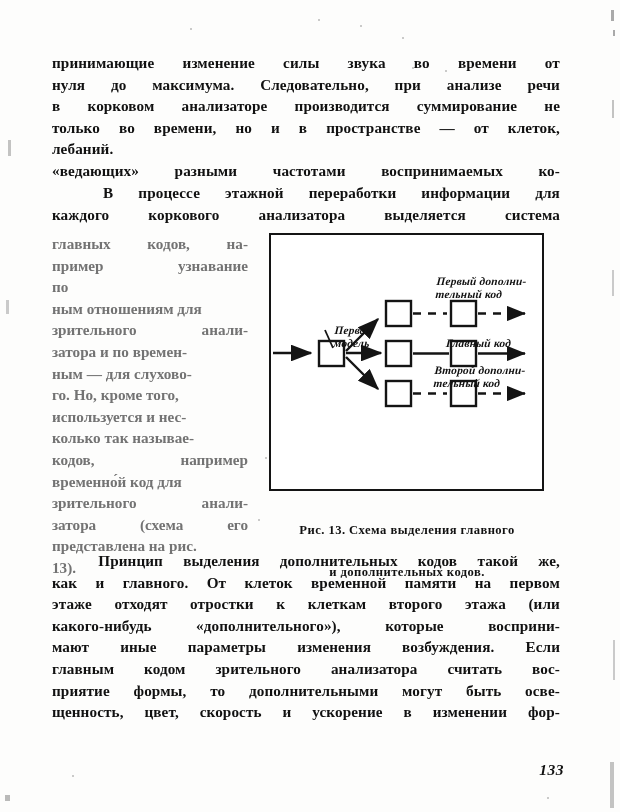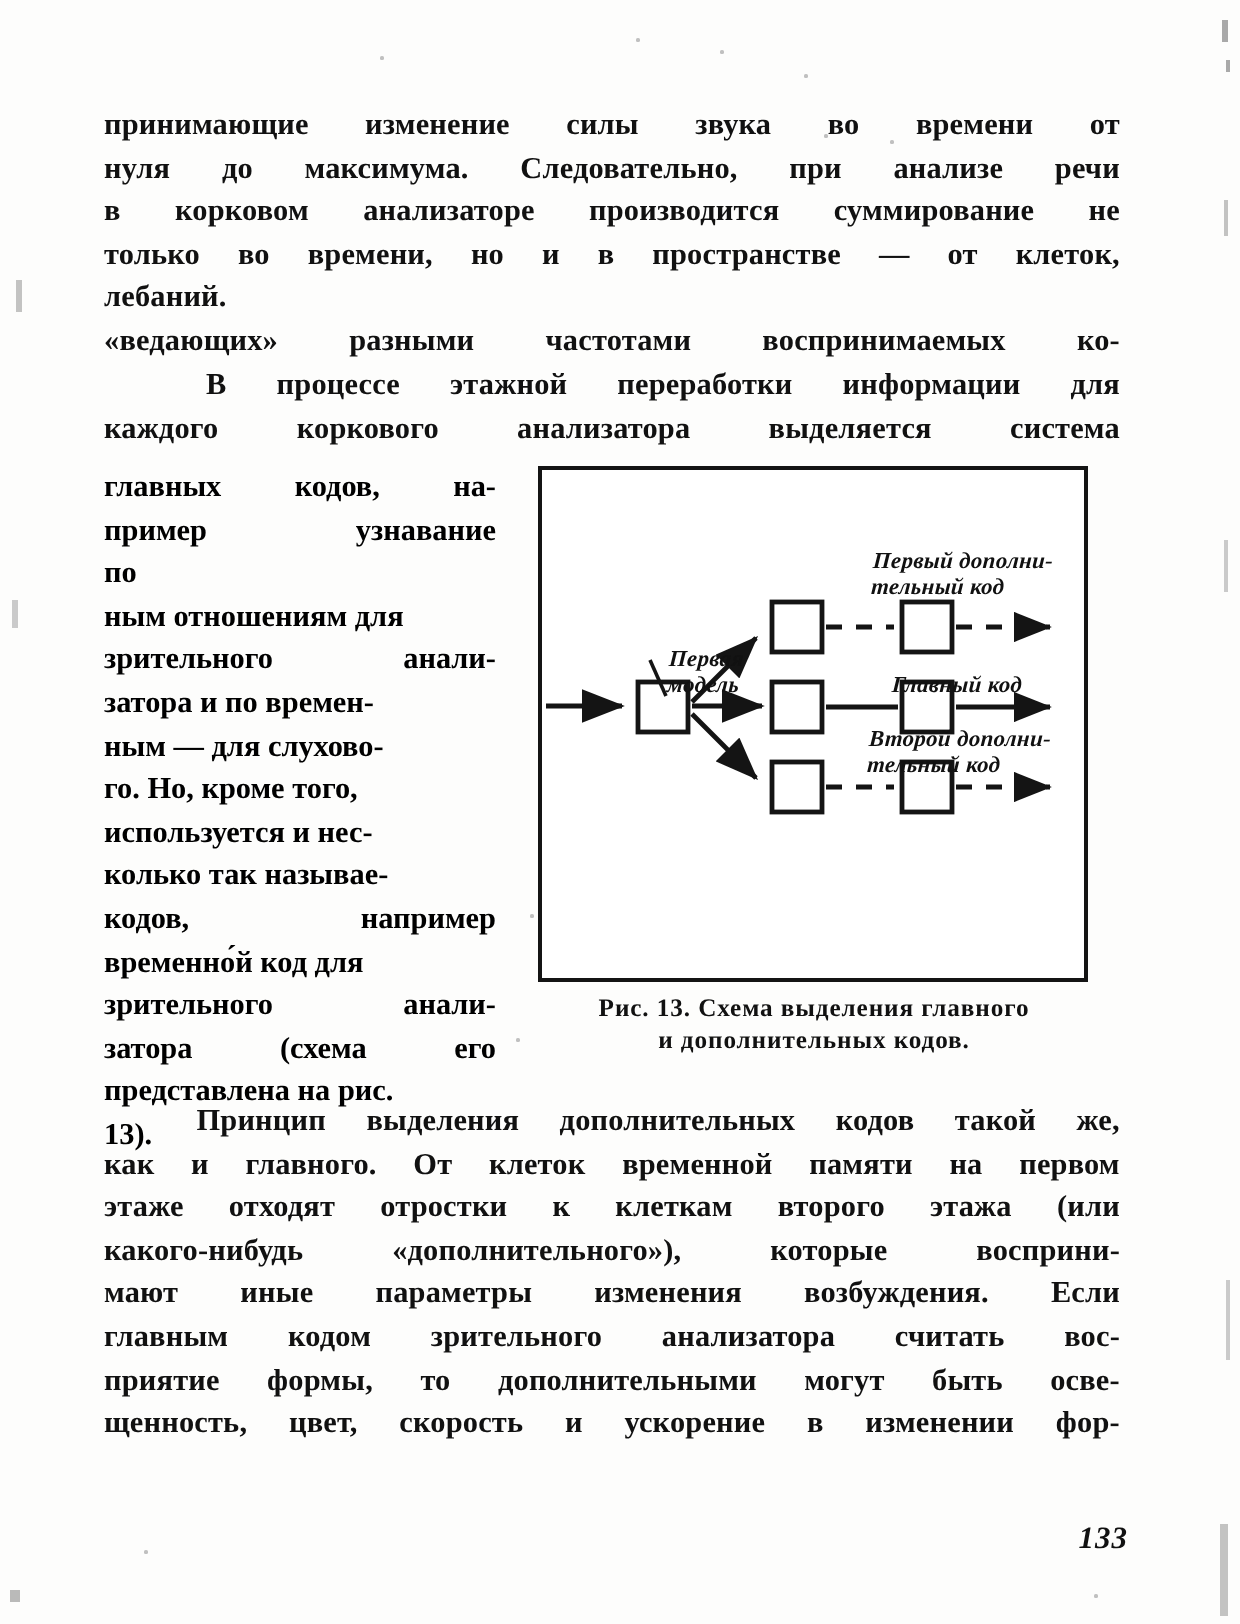--- a/index.html
+++ b/index.html
@@ -58,21 +58,21 @@
 
   
   #left-col {
     position: absolute;
     left: 52px;
     top: 233px;
     width: 196px;
     font-size: 15.2px;
     line-height: 21.6px;
     font-weight: 700;
-    color: #000000;
+    color: #737373;
   }
   #left-col .ln { display: flex; justify-content: space-between; white-space: nowrap; }
   #left-col .ln > span { white-space: pre; }
   #left-col .ln.nj { display: block; }
 
   
   #figure-box {
     position: absolute;
     left: 269px;
     top: 233px;
@@ -105,21 +105,21 @@
     left: 269px;
     top: 496px;
     width: 276px;
     text-align: center;
     font-size: 12.6px;
     line-height: 16.4px;
     font-weight: 700;
     letter-spacing: .45px;
     color: #111;
   }
-  #caption .cl { display: block; white-space: nowrap; }
+  #caption .cl { display: block; white-space: nowrap; margin-top: 26px; }
 
   #page-number {
     position: absolute;
     right: 56px;
     top: 723px;
     font-size: 15.5px;
     font-style: italic;
     font-weight: 700;
     letter-spacing: .5px;
     color: #111;

